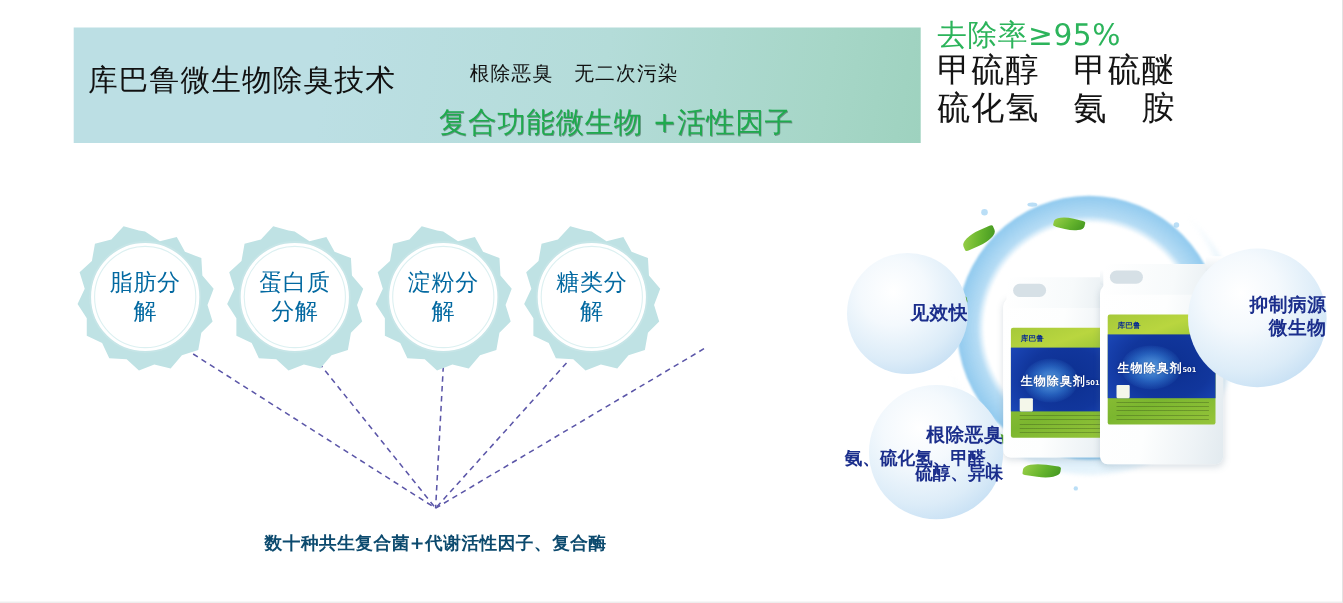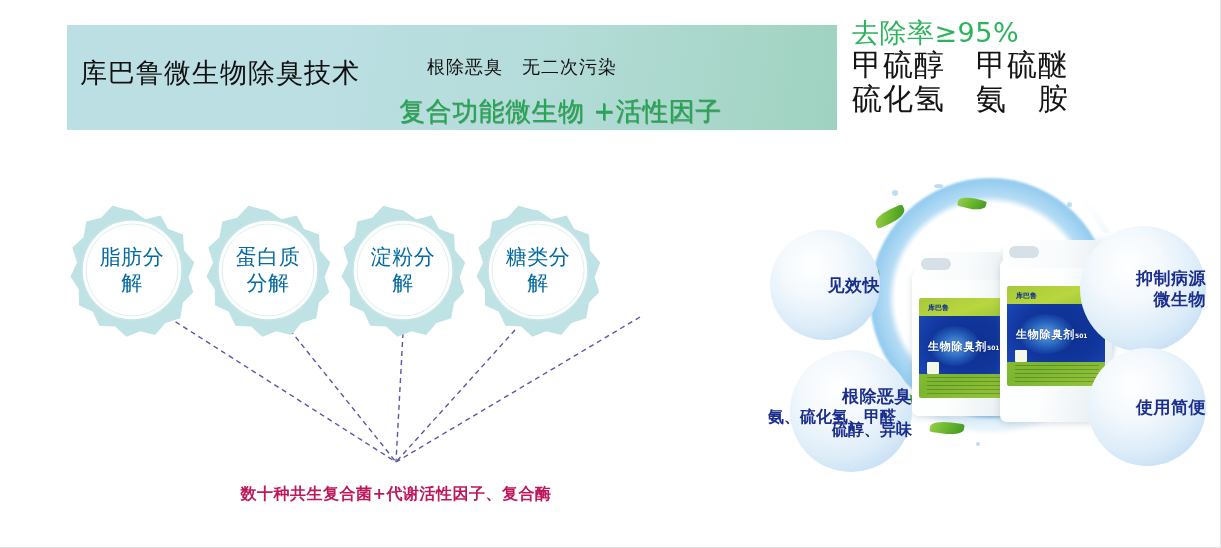--- a/index.html
+++ b/index.html
@@ -68,21 +68,21 @@
   }
   .burst .btxt span{display:block;width:78px;}
 
   
   #connectors{position:absolute;left:0;top:0;width:1221px;height:548px;pointer-events:none;}
 
   
   #bottom-caption{
     position:absolute;left:0;top:484px;width:792px;
     text-align:center;
-    font-size:16px;font-weight:bold;color:#be185d;
+    font-size:16px;font-weight:bold;color:#0c4a6e;
     letter-spacing:0.5px;
   }
 
   
   #product-panel{
     position:absolute;left:762px;top:150px;width:452px;height:345px;
   }
   #water-ring{
     position:absolute;left:108px;top:28px;width:240px;height:240px;
     border-radius:50%;
@@ -323,19 +323,16 @@
       <div class="bb-main">根除恶臭</div>
       <div class="bb-sub">氨、硫化氢、甲醛、</div>
       <div class="bb-sub" style="margin-top:0">硫醇、异味</div>
     </div>
 
     <div class="bubble" id="bubble-inhibit">
       <div class="bb-main">抑制病源</div>
       <div class="bb-main">微生物</div>
     </div>
 
-    <div class="bubble" id="bubble-easy">
-      <div class="bb-main">使用简便</div>
-    </div>
 
   </div>
 
 </div>
 
 </body></html>

